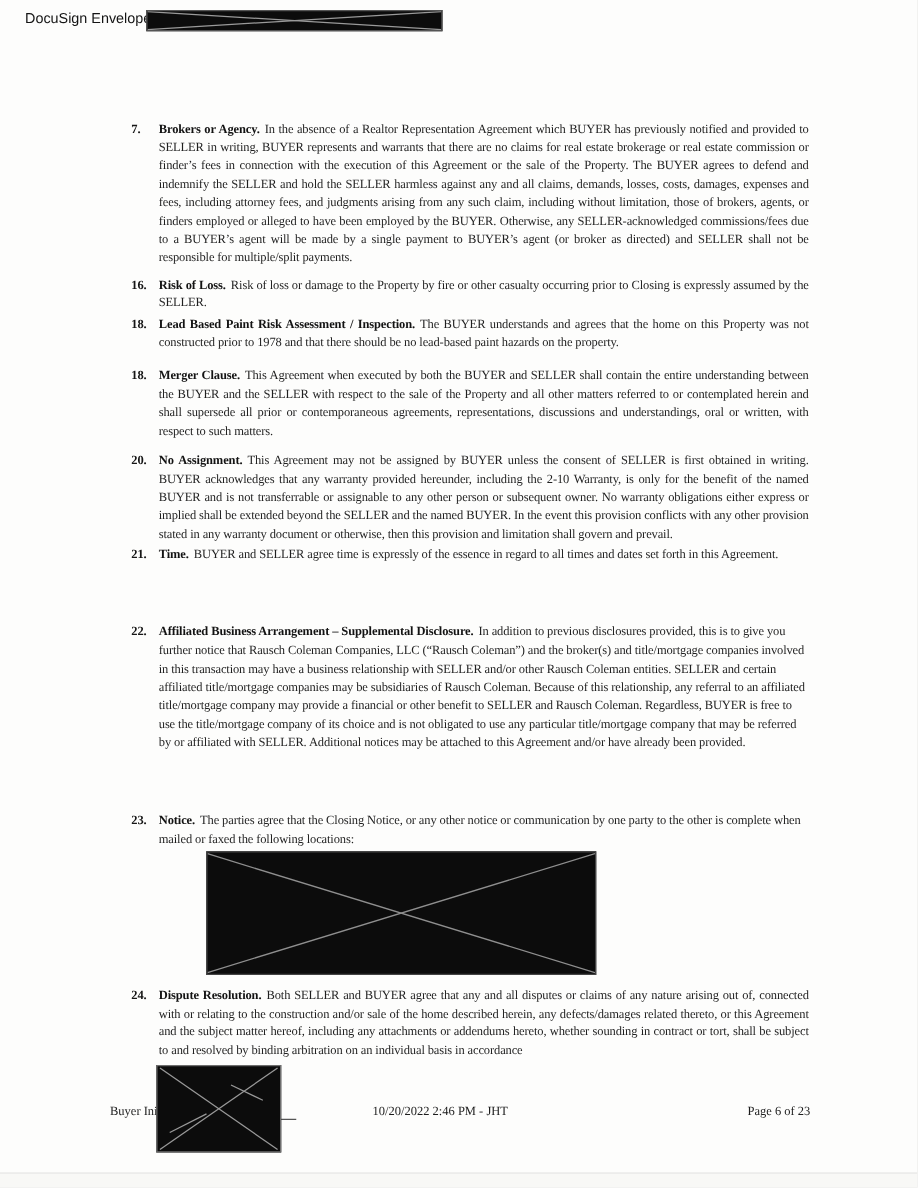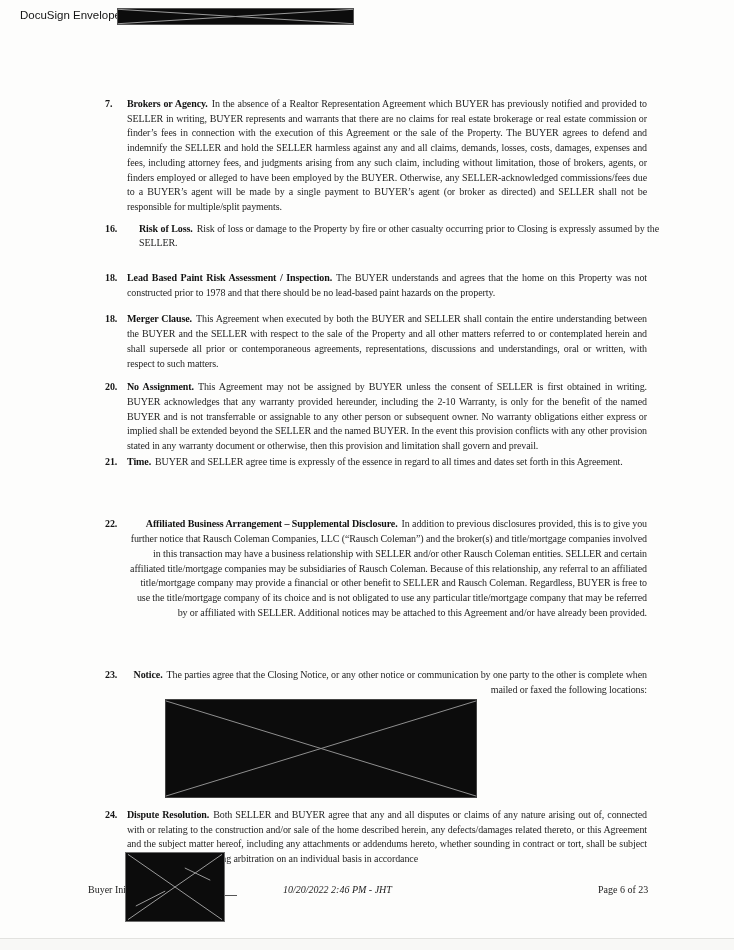--- a/index.html
+++ b/index.html
@@ -25,37 +25,37 @@
   .redaction line{stroke:#9a9a9a;stroke-width:1;vector-effect:non-scaling-stroke;}
   .redaction-top{left:117px;top:8px;width:235px;height:15px;border:1px solid #555;}
   
   .clauses{
     position:absolute;left:105px;top:97px;width:542px;
     font-size:10px;line-height:14.7px;letter-spacing:-0.1px;
   }
   .clause{display:grid;grid-template-columns:22px 520px;align-items:start;}
   .clause-num{font-weight:bold;color:#161616;}
   .clause-body{text-align:justify;}
-  .clause-body.left{text-align:right;}
+  .clause-body.left{text-align:left;}
   .clause-body b{color:#131313;margin-right:4px;}
   .mid-redaction{
     position:relative;
     margin-left:60px;width:310px;height:97px;
     background:#0c0c0c;border:1px solid #444;
   }
   .mid-redaction svg{position:absolute;inset:0;width:100%;height:100%;}
   .mid-redaction line{stroke:#8f8f8f;stroke-width:1;vector-effect:non-scaling-stroke;}
   
   .footer-text{
     position:absolute;top:884px;
     font-size:10px;color:#1c1c1c;white-space:nowrap;
     font-family:"Liberation Serif", serif;
   }
   .buyer-init{left:88px;}
-  .timestamp{left:283px;font-style:italic;}
+  .timestamp{left:298px;}
   .pagenum{left:598px;}
   .redaction-initials{left:125px;top:852px;width:98px;height:68px;border:1px solid #6e6e6e;z-index:5;}
   .initials-line{
     position:absolute;left:223px;top:895px;width:14px;height:0;
     border-top:1px solid #555;
   }
   .scan-edge{
     position:absolute;left:0;top:938px;width:734px;height:1px;
     background:#e2e2df;
   }
@@ -75,21 +75,21 @@
       <line x1="0" y1="2" x2="100" y2="98"></line>
       <line x1="0" y1="98" x2="100" y2="2"></line>
     </svg>
   </div>
 
   <div class="clauses" id="clauses">
       <div class="clause" style="margin-bottom: 7px;">
       <span class="clause-num">7.</span>
       <span class="clause-body"><b>Brokers or Agency.</b><span class="bodytext">In the absence of a Realtor Representation Agreement which BUYER has previously notified and provided to SELLER in writing, BUYER represents and warrants that there are no claims for real estate brokerage or real estate commission or finder’s fees in connection with the execution of this Agreement or the sale of the Property.  The BUYER agrees to defend and indemnify the SELLER and hold the SELLER harmless against any and all claims, demands, losses, costs, damages, expenses and fees, including attorney fees, and judgments arising from any such claim, including without limitation, those of brokers, agents, or finders employed or alleged to have been employed by the BUYER. Otherwise, any SELLER-acknowledged commissions/fees due to a BUYER’s agent will be made by a single payment to BUYER’s agent (or broker as directed) and SELLER shall not be responsible for multiple/split payments.</span></span>
     </div>
-      <div class="clause" style="margin-bottom: 20px; gap: 12px;">
+      <div class="clause" style="margin-bottom: 2px;">
       <span class="clause-num">16.</span>
       <span class="clause-body"><b>Risk of Loss.</b><span class="bodytext">Risk of loss or damage to the Property by fire or other casualty occurring prior to Closing is expressly assumed by the SELLER.</span></span>
     </div>
       <div class="clause" style="margin-bottom: 12px;">
       <span class="clause-num">18.</span>
       <span class="clause-body"><b>Lead Based Paint Risk Assessment / Inspection.</b><span class="bodytext">The BUYER understands and agrees that the home on this Property was not constructed prior to 1978 and that there should be no lead-based paint hazards on the property.</span></span>
     </div>
       <div class="clause" style="margin-bottom: 9px;">
       <span class="clause-num">18.</span>
       <span class="clause-body"><b>Merger Clause.</b><span class="bodytext">This Agreement when executed by both the BUYER and SELLER shall contain the entire understanding between the BUYER and the SELLER with respect to the sale of the Property and all other matters referred to or contemplated herein and shall supersede all prior or contemporaneous agreements, representations, discussions and understandings, oral or written, with respect to such matters.</span></span>

